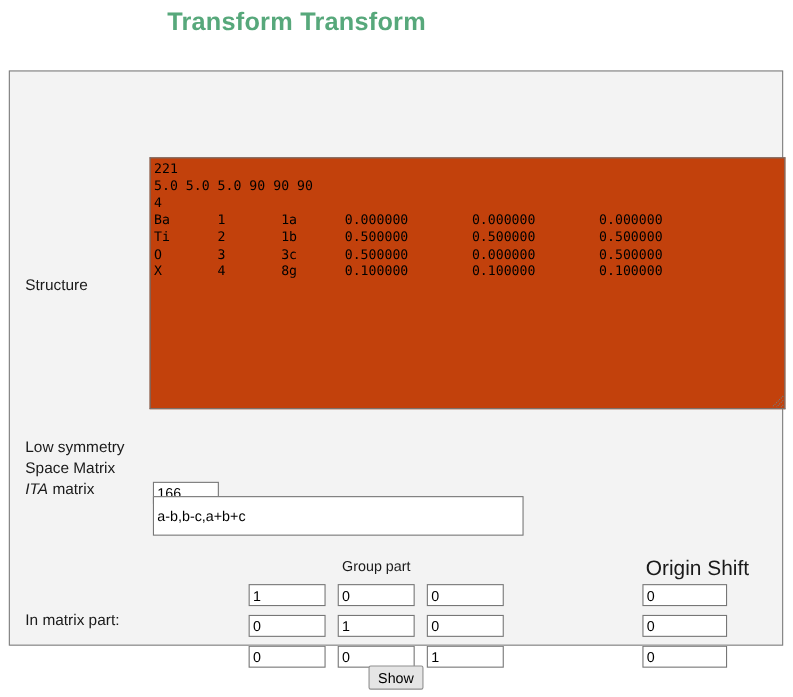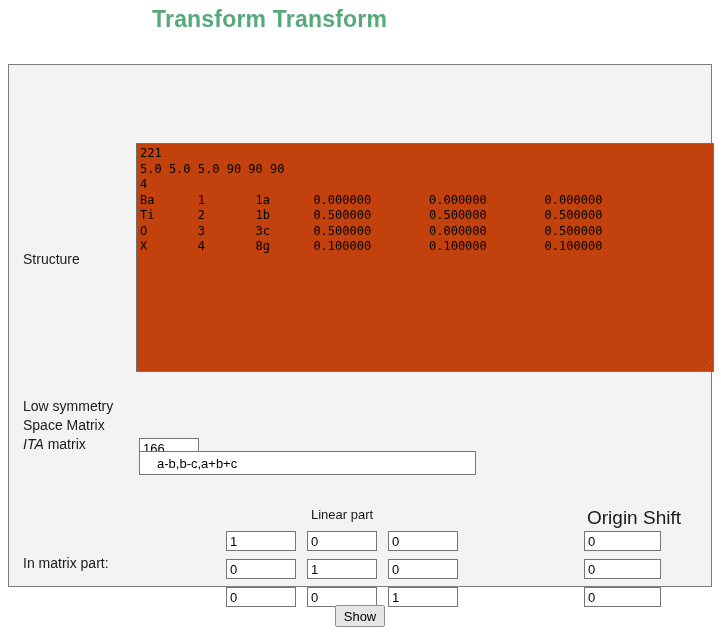--- a/index.html
+++ b/index.html
@@ -121,28 +121,28 @@
     font-size: 14px;
     line-height: 18px;
     color: #1aaccd;
   }
 
   .input-tm {
     position: absolute;
     left: 130px;
     top: 386px;
     width: 337px;
-    height: 24px;
+    height: 36px;
     box-sizing: border-box;
     background: #ffffff;
     border: 1px solid #767676;
     font-family: "Liberation Sans", sans-serif;
     font-size: 13px;
     color: #000;
-    padding: 1px 17px;
+    padding: 1px 3px;
     outline: none;
   }
 
   
   .hdr-linear {
     position: absolute;
     left: 302px;
     top: 442px;
     font-size: 13px;
     color: #1a1a1a;
@@ -231,21 +231,21 @@
 
   <div class="label-sg">
     <span>Low symmetry</span><br>
     <span>Space Matrix</span><br>
     <span class="ita">ITA</span><span> matrix</span>
   </div>
   <input class="input-sg" type="text" value="166" style="">
 
   <input class="input-tm" type="text" value="a-b,b-c,a+b+c" style="">
 
-  <div class="hdr-linear">Linear part</div>
+  <div class="hdr-linear">Group part</div>
   <div class="hdr-origin">Origin Shift</div>
   <div class="label-matrixform">In matrix part:</div>
 
   <input class="cell c0 r0" type="text" value="1" style="">
   <input class="cell c1 r0" type="text" value="0" style="">
   <input class="cell c2 r0" type="text" value="0" style="">
   <input class="cell cs r0" type="text" value="0" style="">
 
   <input class="cell c0 r1" type="text" value="0" style="">
   <input class="cell c1 r1" type="text" value="1" style="">

